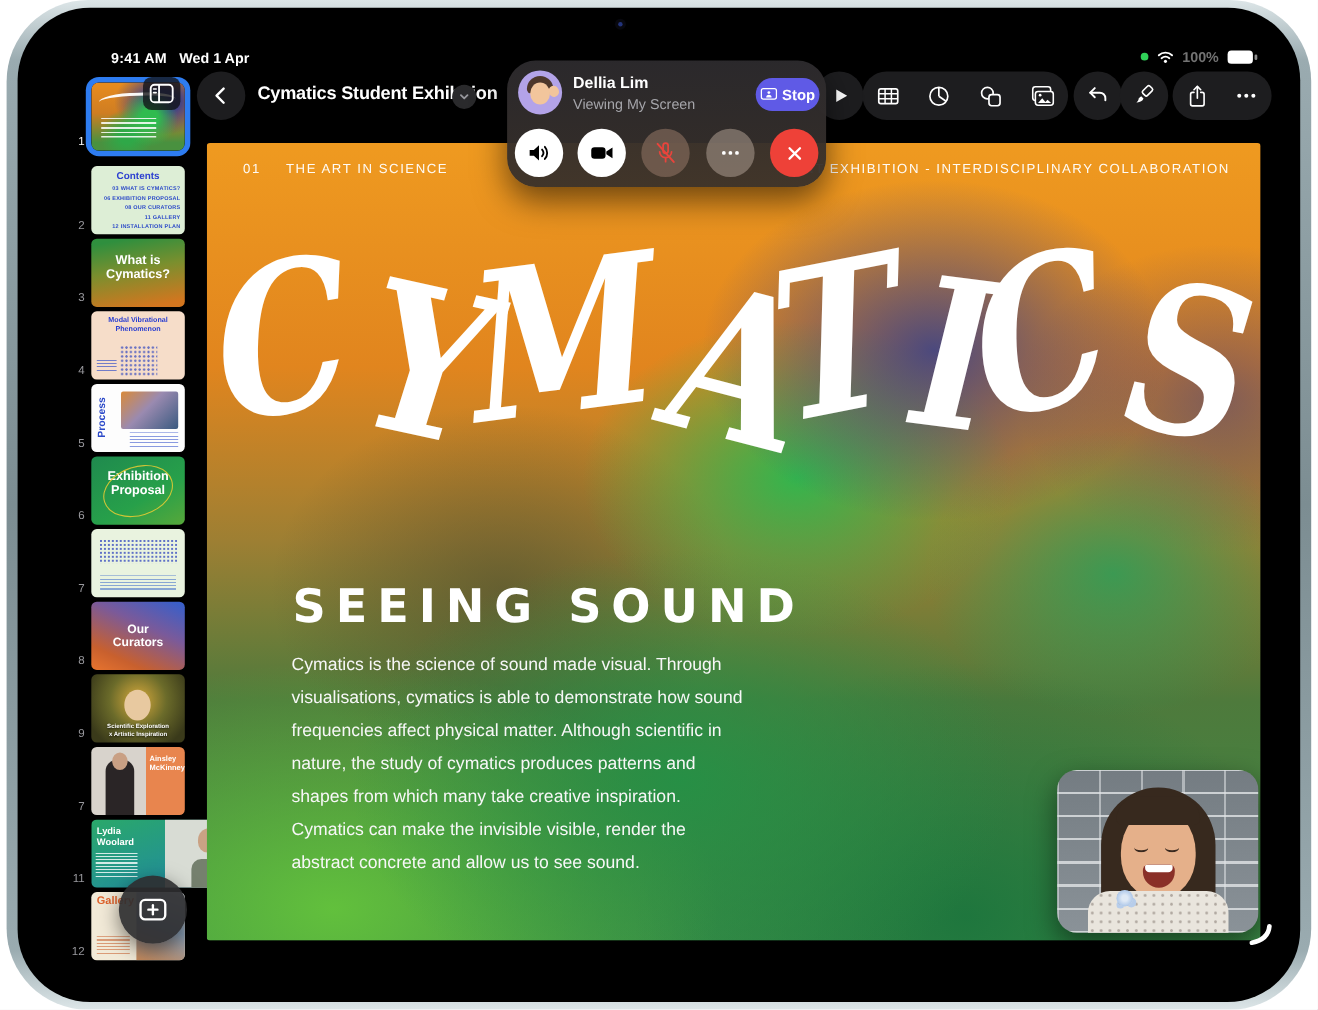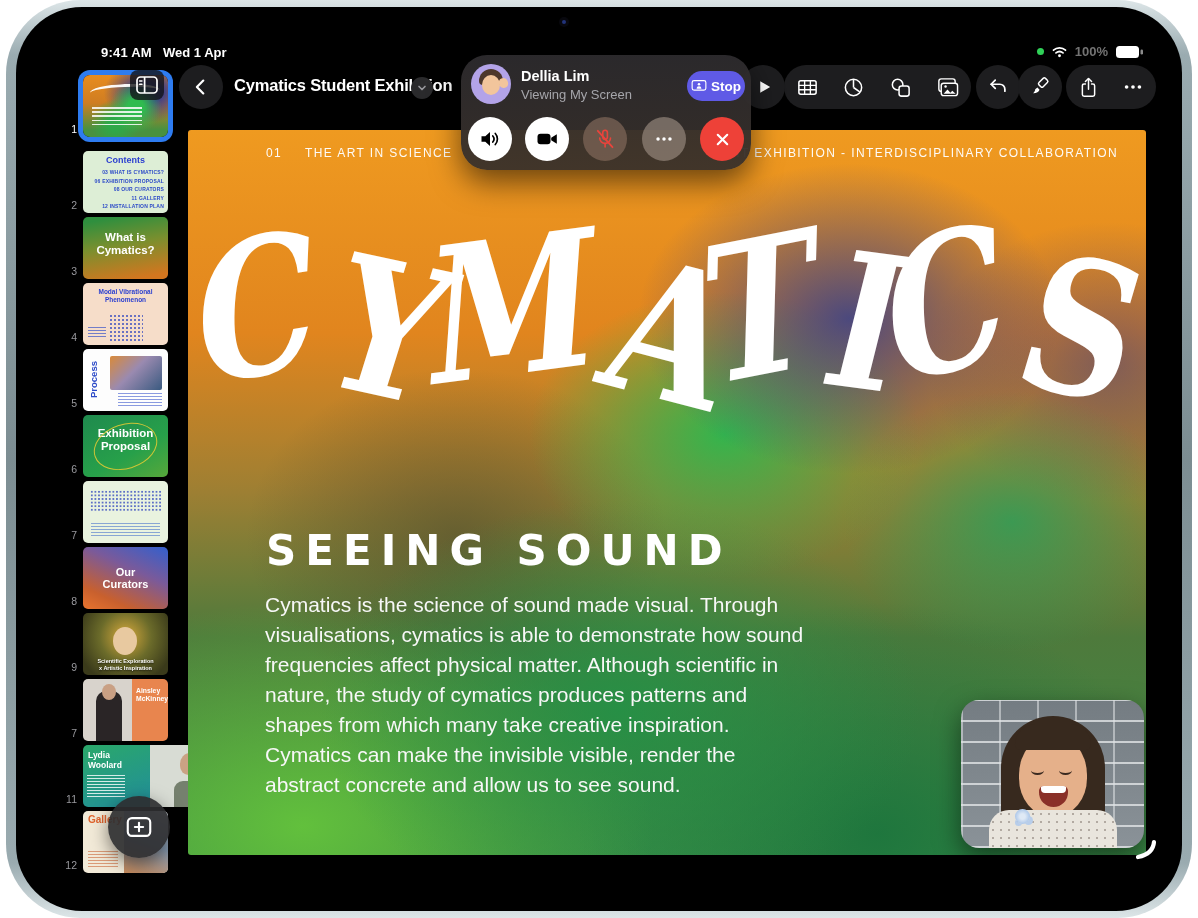--- a/index.html
+++ b/index.html
@@ -122,28 +122,28 @@
     background:
       radial-gradient(ellipse 340px 250px at 69% 26%, rgba(49,62,142,.85), rgba(49,62,142,0) 62%),
       radial-gradient(ellipse 300px 220px at 56% 42%, rgba(40,185,80,.92), rgba(40,185,80,0) 65%),
       radial-gradient(ellipse 260px 200px at 86% 54%, rgba(40,160,90,.8), rgba(40,160,90,0) 65%),
       radial-gradient(ellipse 430px 300px at 45% 80%, rgba(35,145,70,.9), rgba(35,145,70,0) 70%),
       radial-gradient(ellipse 500px 320px at 12% 96%, rgba(100,195,60,.95), rgba(100,195,60,0) 70%),
       radial-gradient(ellipse 430px 330px at 72% 97%, rgba(25,115,60,.85), rgba(25,115,60,0) 70%),
       radial-gradient(ellipse 300px 240px at 28% 56%, rgba(80,75,45,.6), rgba(80,75,45,0) 70%),
       radial-gradient(ellipse 260px 200px at 96% 32%, rgba(60,60,130,.55), rgba(60,60,130,0) 70%),
       linear-gradient(180deg,#ef9a20 0%,#e1851e 28%,#9d7f33 50%,#4e7a3c 70%,#3c8a46 100%);}
-  .kicker{position:absolute;top:16px;color:rgba(255,255,255,.96);font-size:12px;letter-spacing:1.4px;font-weight:500;white-space:nowrap;margin-left:45px;}
+  .kicker{position:absolute;top:16px;color:rgba(255,255,255,.96);font-size:12px;letter-spacing:1.4px;font-weight:500;white-space:nowrap;}
   .kicker-num{left:33px;}
   .kicker-left{left:72px;text-align:right;}
   .kicker-right{right:28px;}
   .cymatics-svg{position:absolute;left:0;top:62px;width:958px;height:250px;}
   .cymatics-svg text{fill:#fff;font-family:"DejaVu Serif","Liberation Serif",serif;font-style:italic;font-weight:700;font-size:188px;}
   .slide-heading{position:absolute;left:78px;top:396px;color:#fff;font-size:42px;font-weight:700;letter-spacing:9px;font-family:"DejaVu Sans","Liberation Sans",sans-serif;}
-  .slide-body{position:absolute;left:77px;top:460px;color:#f7f7f7;font-size:21px;line-height:30px;white-space:pre-line;font-family:"Liberation Sans",sans-serif;}
+  .slide-body{position:absolute;left:77px;top:460px;color:#f7f7f7;font-size:16px;line-height:30px;white-space:pre-line;font-family:"Liberation Sans",sans-serif;}
 
   
   .pip{position:absolute;left:913px;top:670px;width:183px;height:148px;border-radius:18px;overflow:hidden;z-index:30;
     box-shadow:0 10px 26px rgba(0,0,0,.5);
     background-color:#7f868c;
     background-image:
       repeating-linear-gradient(0deg, rgba(225,228,230,.8) 0 2px, rgba(0,0,0,0) 2px 21px),
       repeating-linear-gradient(90deg, rgba(225,228,230,.55) 0 2px, rgba(0,0,0,0) 2px 38px),
       linear-gradient(180deg,#747c82,#8a9298);}
   .pip-hair{position:absolute;left:40px;top:16px;width:104px;height:122px;border-radius:52px 52px 22px 22px;background:#37291e;}

